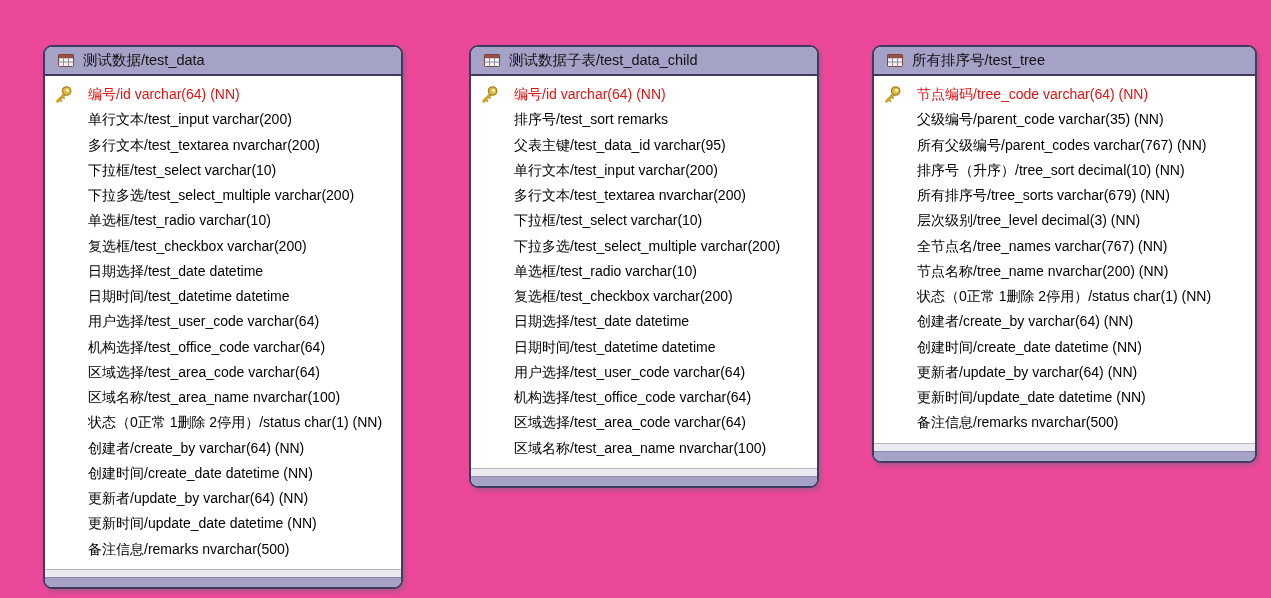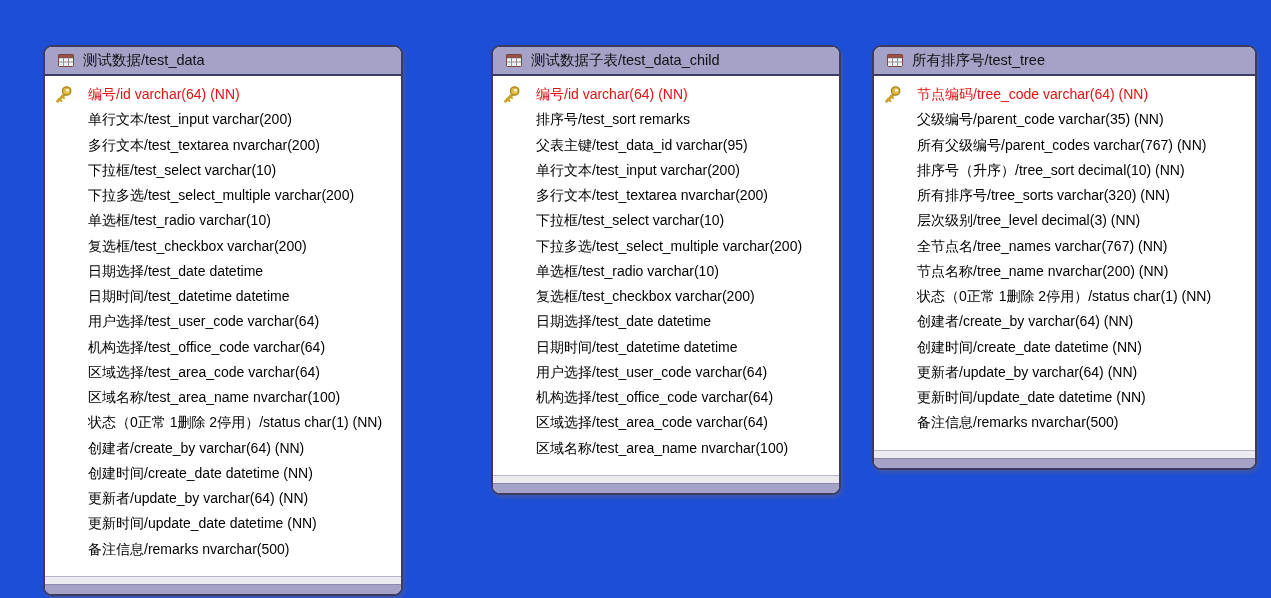--- a/index.html
+++ b/index.html
@@ -1,48 +1,48 @@
 <!DOCTYPE html>
 <html><head>
 <meta charset="utf-8">
 <style>
   * { box-sizing: border-box; margin: 0; padding: 0; }
   html, body { width: 1271px; height: 598px; background: #ffffff; overflow: hidden; }
   body { font-family: "Liberation Sans", sans-serif; position: relative; }
 
-  .canvas { position: absolute; inset: 0; background: #1d4ed8; }
+  .canvas { position: absolute; inset: 0; background: #ec4899; }
 
   .card {
     position: absolute;
     top: 45px;
     background: #ffffff;
     border: 2px solid #3d3b60;
     border-radius: 9px;
     overflow: hidden;
     box-shadow: 2px 3px 4px rgba(100,100,120,0.45);
   }
   #t0 { left: 43px;  width: 360px; }
-  #t1 { left: 491px; width: 350px; }
+  #t1 { left: 469px; width: 350px; }
   #t2 { left: 872px; width: 385px; }
 
   .hdr {
     height: 29px;
     background: #a5a2c8;
     border-bottom: 2px solid #3d3b60;
     display: flex;
     align-items: center;
     gap: 9px;
     padding: 0 10px 0 13px;
     font-size: 14.5px;
     color: #101010;
     white-space: nowrap;
   }
   .hdr .icn { display: inline-flex; flex: 0 0 auto; }
 
-  .rows { padding-top: 6px; padding-bottom: 14px; }
+  .rows { padding-top: 6px; padding-bottom: 7px; }
   .row {
     position: relative;
     height: 25.25px;
     line-height: 25.25px;
     padding-left: 43px;
     font-size: 14px;
     color: #000000;
     white-space: nowrap;
   }
   .row.pk { color: #e31212; }
@@ -163,21 +163,21 @@
               <path d="M12.2 9.8 L4.6 17.2" stroke="#caa32a" stroke-width="3" stroke-linecap="round"></path>
               <path d="M6.1 15.0 L8.3 17.0" stroke="#caa32a" stroke-width="2.2" stroke-linecap="round"></path>
               <path d="M9.0 12.2 L11.0 14.0" stroke="#caa32a" stroke-width="2.2" stroke-linecap="round"></path>
               <circle cx="13.6" cy="7.0" r="4.2" fill="#dfba40" stroke="#a8821c" stroke-width="1.3"></circle>
               <circle cx="14.4" cy="6.2" r="1.5" fill="#fdf6dd"></circle>
             </svg>
           </span><span>节点编码/tree_code varchar(64) (NN)</span></div>
         <div class="row"><span>父级编号/parent_code varchar(35) (NN)</span></div>
         <div class="row"><span>所有父级编号/parent_codes varchar(767) (NN)</span></div>
         <div class="row"><span>排序号（升序）/tree_sort decimal(10) (NN)</span></div>
-        <div class="row"><span>所有排序号/tree_sorts varchar(320) (NN)</span></div>
+        <div class="row"><span>所有排序号/tree_sorts varchar(679) (NN)</span></div>
         <div class="row"><span>层次级别/tree_level decimal(3) (NN)</span></div>
         <div class="row"><span>全节点名/tree_names varchar(767) (NN)</span></div>
         <div class="row"><span>节点名称/tree_name nvarchar(200) (NN)</span></div>
         <div class="row"><span>状态（0正常 1删除 2停用）/status char(1) (NN)</span></div>
         <div class="row"><span>创建者/create_by varchar(64) (NN)</span></div>
         <div class="row"><span>创建时间/create_date datetime (NN)</span></div>
         <div class="row"><span>更新者/update_by varchar(64) (NN)</span></div>
         <div class="row"><span>更新时间/update_date datetime (NN)</span></div>
         <div class="row"><span>备注信息/remarks nvarchar(500)</span></div>
       </div>

